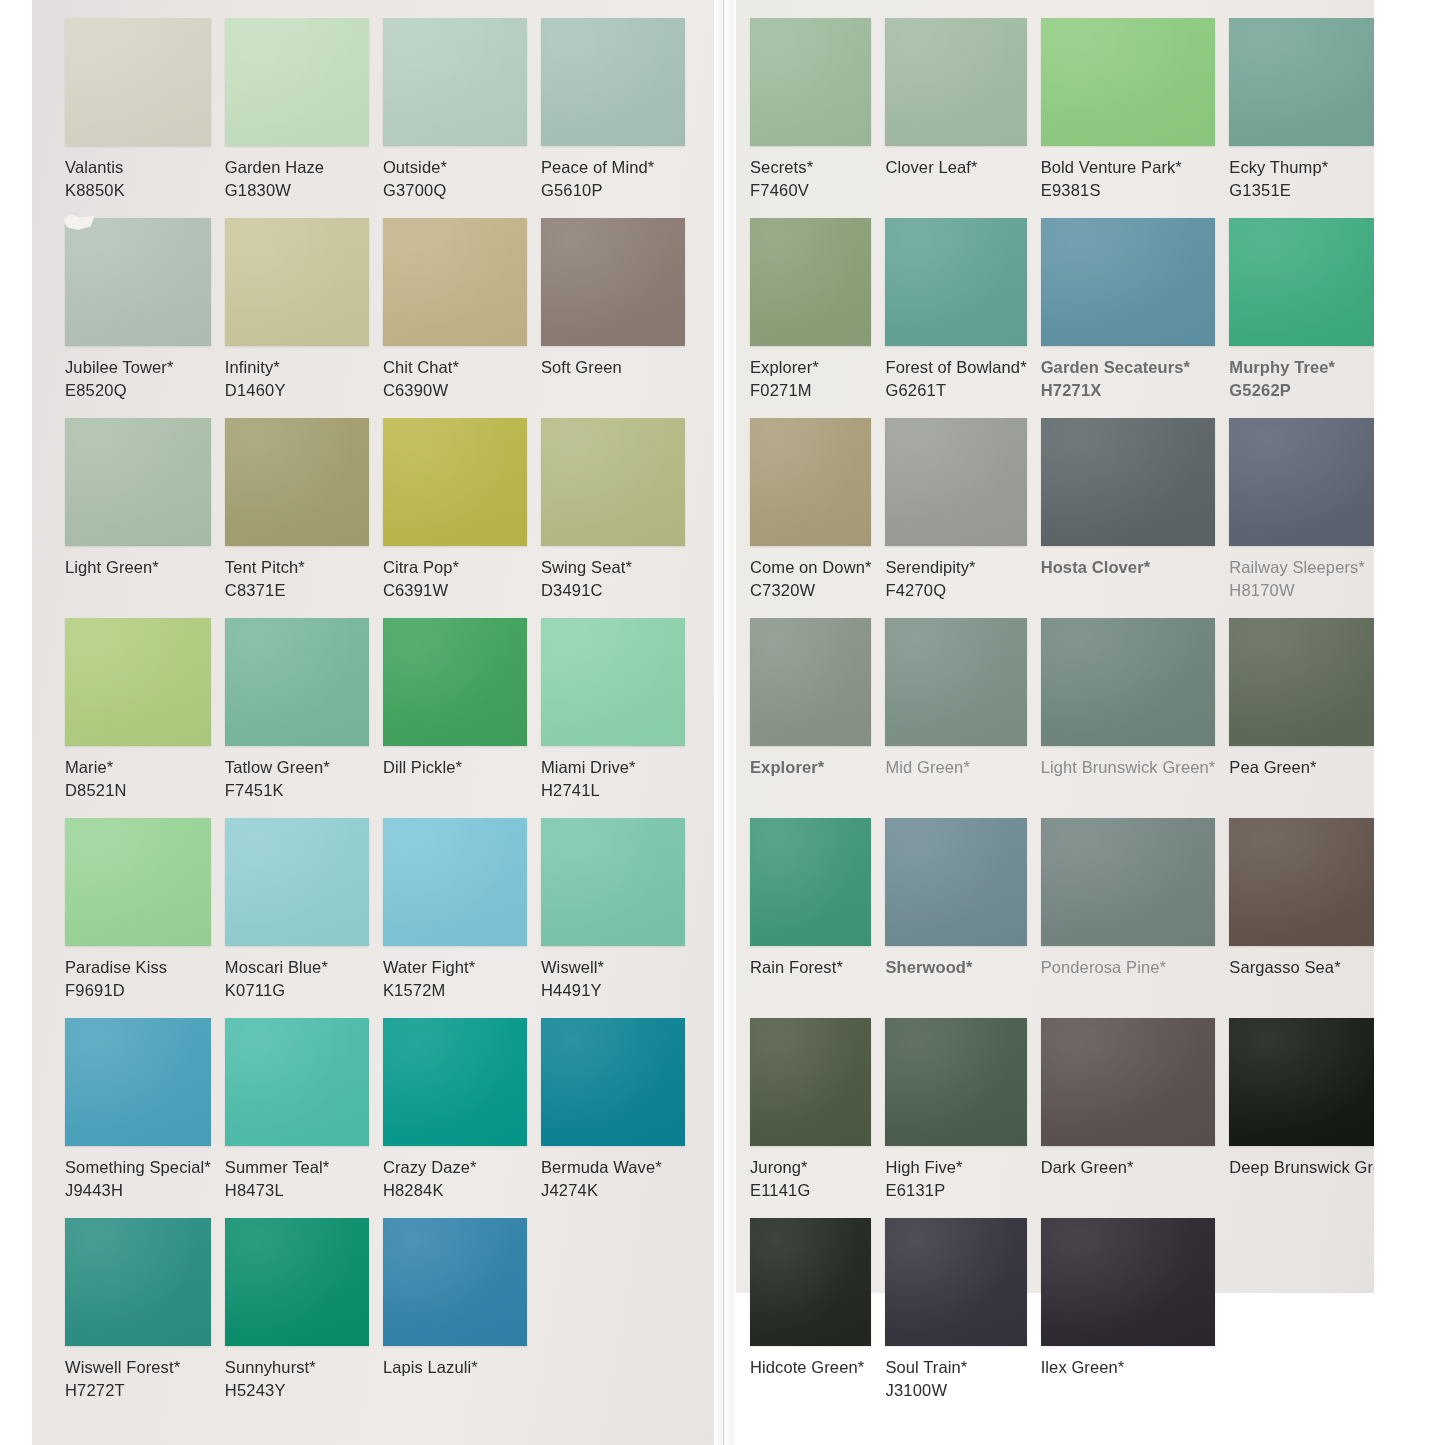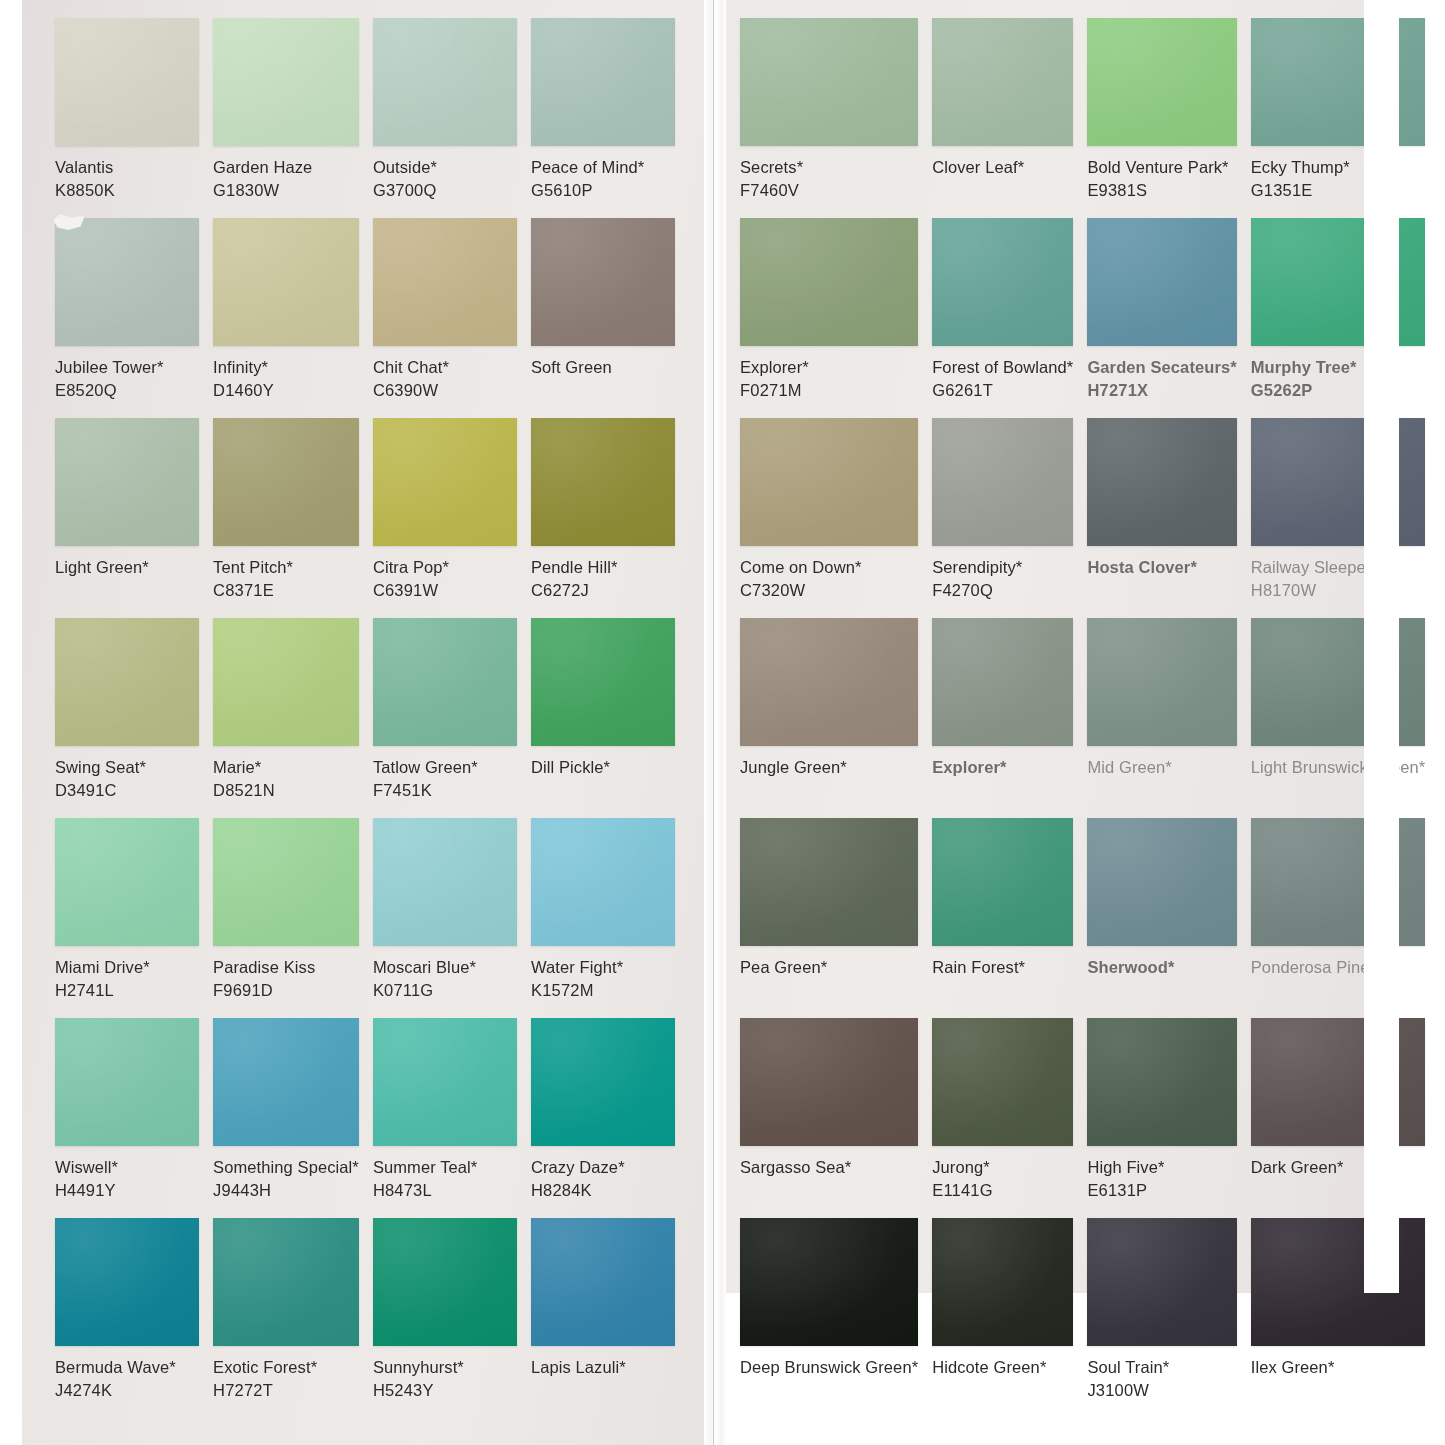--- a/index.html
+++ b/index.html
@@ -15,21 +15,21 @@
     display:flex;
   }
   
   .page{
     position:relative;
     background:#e6e2e1;
     box-sizing:border-box;
   }
   .page.left{
     width:682px;height:1445px;
-    margin-left:22px;
+    margin-left:32px;
     background:linear-gradient(100deg,#e3dedd 0%,#eae6e4 22%,#edeae7 70%,#e7e3e1 100%);
   }
   .gutter{
     width:22px;height:1445px;
     background:linear-gradient(90deg,#ffffff 0%,#f6f5f4 30%,#ffffff 55%,#f4f3f1 80%,#ffffff 100%);
     position:relative;
   }
   .gutter:before{
     content:"";position:absolute;left:9px;top:0;width:1px;height:100%;
     background:rgba(150,145,142,.45);
@@ -159,25 +159,20 @@
           <div class="chip" style="background: rgb(163, 159, 112);"></div>
           <div class="label">Tent Pitch*</div>
           <div class="code">C8371E</div>
         </div>
         <div class="cell">
           <div class="chip" style="background: rgb(188, 184, 76);"></div>
           <div class="label">Citra Pop*</div>
           <div class="code">C6391W</div>
         </div>
         <div class="cell">
-          <div class="chip" style="background: rgb(142, 140, 52);"></div>
-          <div class="label">Pendle Hill*</div>
-          <div class="code">C6272J</div>
-        </div>
-        <div class="cell">
           <div class="chip" style="background: rgb(182, 187, 134);"></div>
           <div class="label">Swing Seat*</div>
           <div class="code">D3491C</div>
         </div>
         <div class="cell">
           <div class="chip" style="background: rgb(177, 206, 127);"></div>
           <div class="label">Marie*</div>
           <div class="code">D8521N</div>
         </div>
         <div class="cell">
@@ -230,21 +225,21 @@
           <div class="label">Crazy Daze*</div>
           <div class="code">H8284K</div>
         </div>
         <div class="cell">
           <div class="chip" style="background: rgb(11, 131, 149);"></div>
           <div class="label">Bermuda Wave*</div>
           <div class="code">J4274K</div>
         </div>
         <div class="cell">
           <div class="chip" style="background: rgb(44, 143, 131);"></div>
-          <div class="label">Exotic Forest*</div>
+          <div class="label">Wiswell Forest*</div>
           <div class="code">H7272T</div>
         </div>
         <div class="cell">
           <div class="chip" style="background: rgb(11, 143, 108);"></div>
           <div class="label">Sunnyhurst*</div>
           <div class="code">H5243Y</div>
         </div>
         <div class="cell">
           <div class="chip" style="background: rgb(49, 131, 171);"></div>
           <div class="label">Lapis Lazuli*</div>
@@ -307,25 +302,20 @@
         </div>
         <div class="cell">
           <div class="chip" style="background: rgb(93, 101, 104);"></div>
           <div class="label dim">Hosta Clover*</div>
           <div class="code dim"></div>
         </div>
         <div class="cell">
           <div class="chip" style="background: rgb(91, 99, 114);"></div>
           <div class="label muted">Railway Sleepers*</div>
           <div class="code muted">H8170W</div>
-        </div>
-        <div class="cell">
-          <div class="chip" style="background: rgb(151, 137, 122);"></div>
-          <div class="label">Jungle Green*</div>
-          <div class="code"></div>
         </div>
         <div class="cell">
           <div class="chip" style="background: rgb(137, 148, 136);"></div>
           <div class="label dim">Explorer*</div>
           <div class="code dim"></div>
         </div>
         <div class="cell">
           <div class="chip" style="background: rgb(125, 145, 135);"></div>
           <div class="label muted">Mid Green*</div>
           <div class="code muted"></div>

